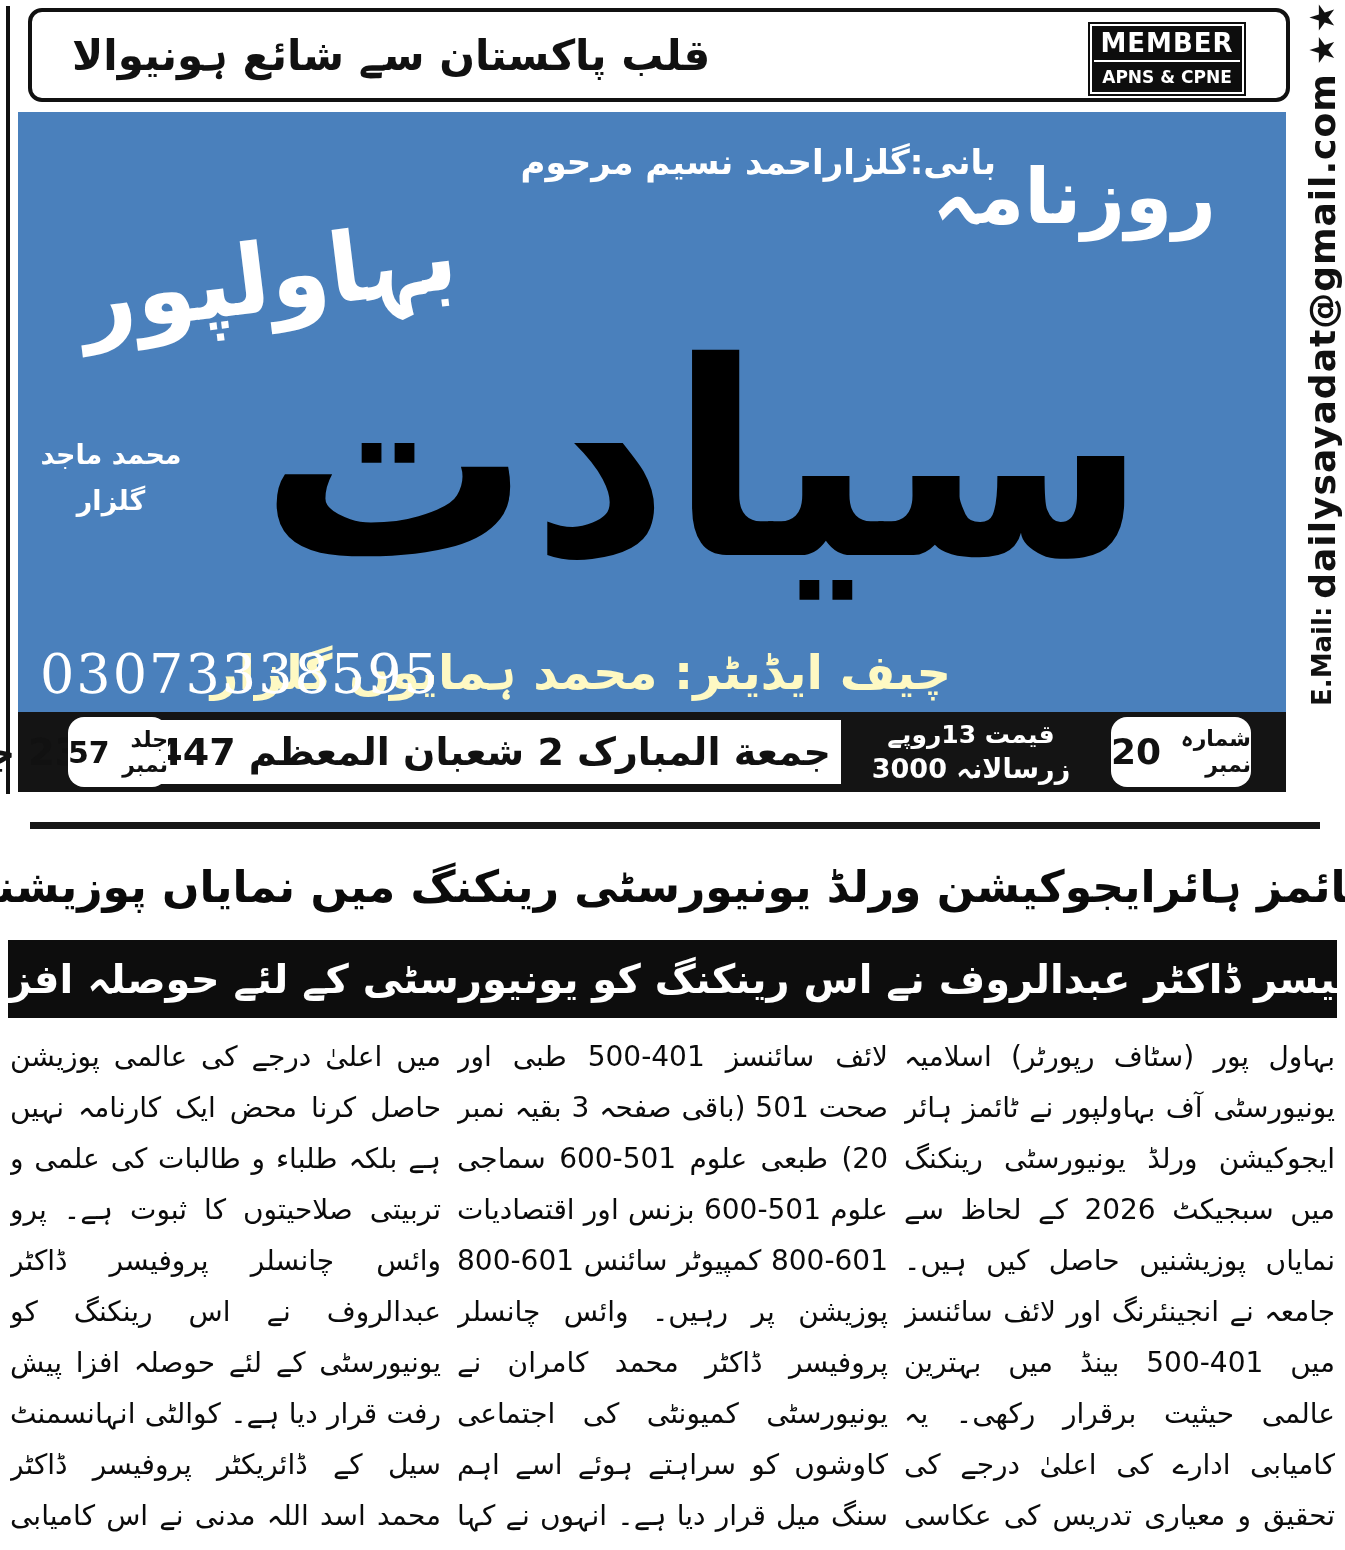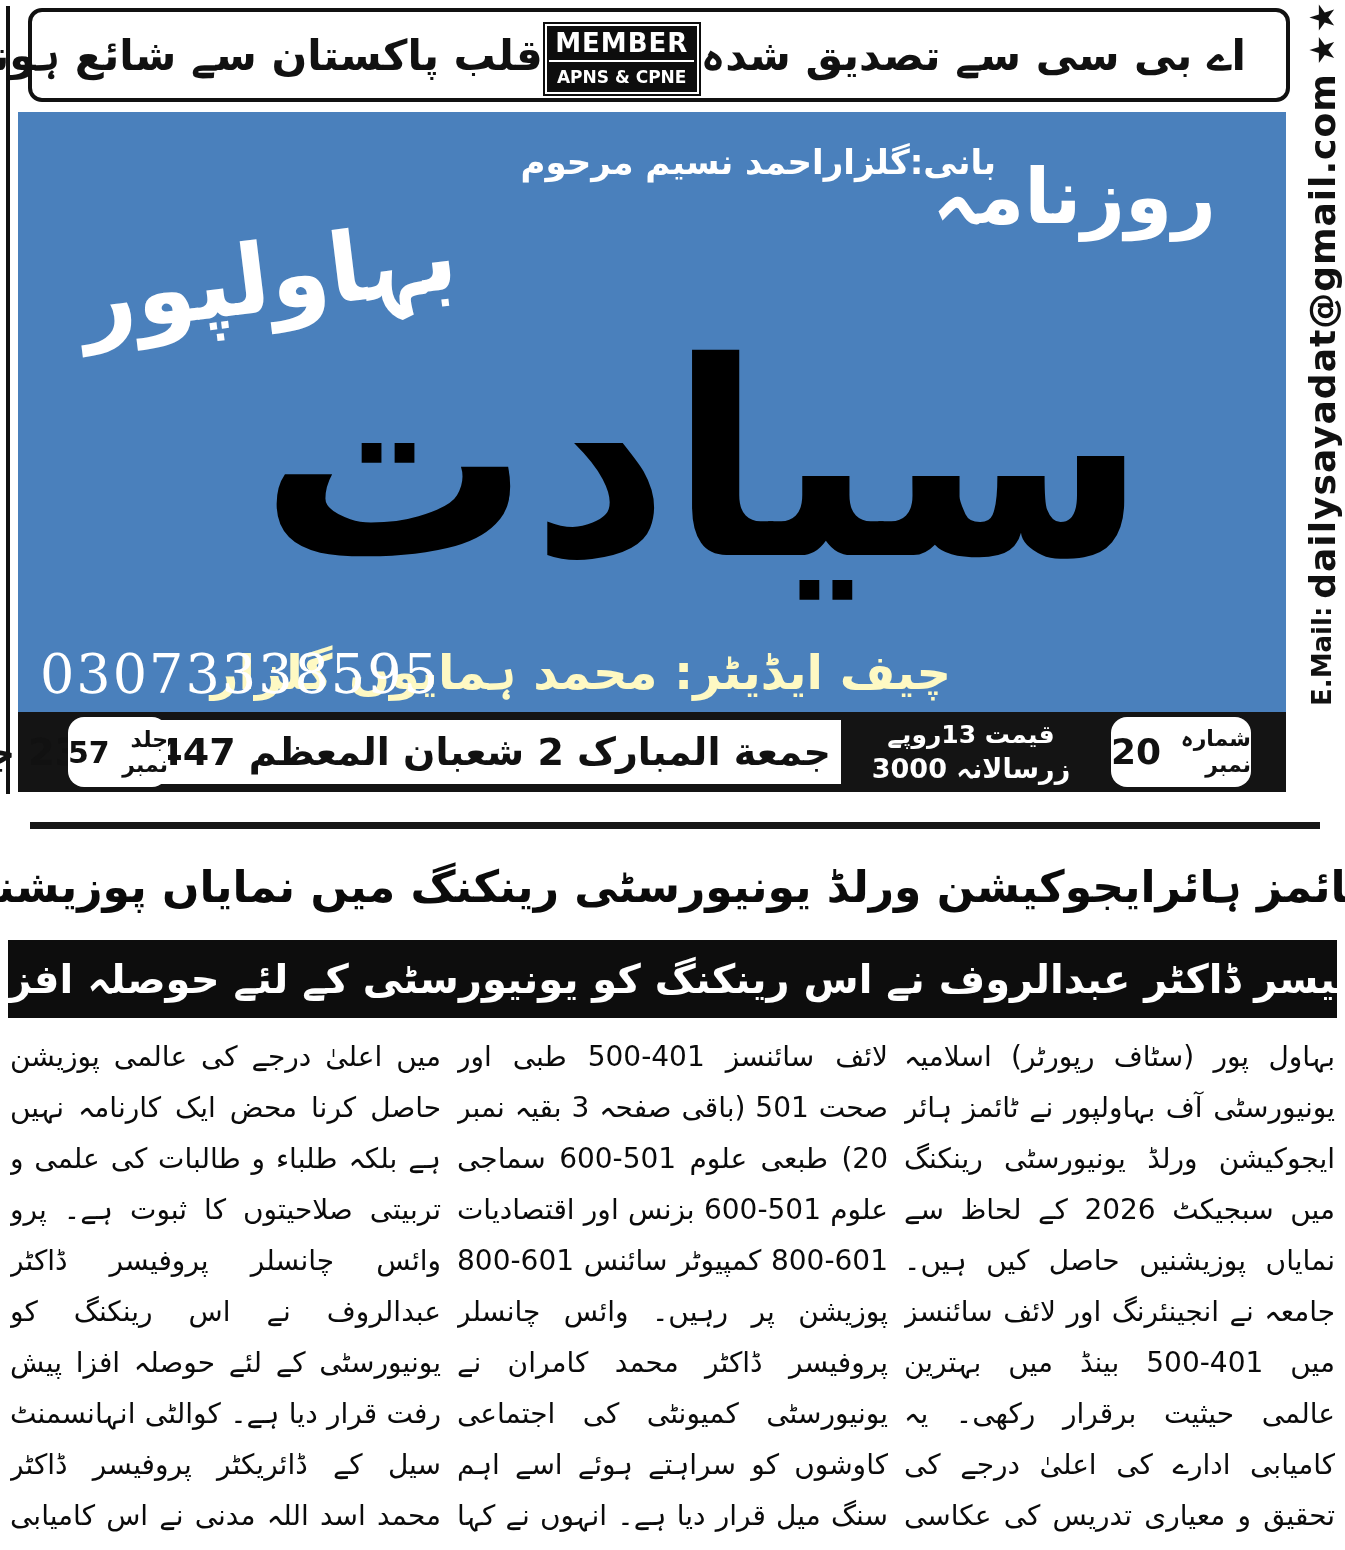--- a/index.html
+++ b/index.html
@@ -96,40 +96,40 @@
          text-align:justify; text-align-last:right; overflow:hidden; }
 </style>
 </head>
 <body>
 
 <div class="page">
 
   <div class="left-rule"></div>
 
   <div class="banner">
-    <div class="banner-text">اے بی سی سے تصدیق شدہ</div>
     <div class="member-badge">
       <div class="member-top">MEMBER</div>
       <div class="member-bottom">APNS &amp; CPNE</div>
     </div>
     <div class="banner-text">قلب پاکستان سے شائع ہونیوالا</div>
   </div>
 
   <div class="vertical-strip">
     <span class="email-label">E.Mail:</span>
     <span class="email-text">dailysayadat@gmail.com</span>
     <span class="stars">★★★★★</span>
   </div>
 
   <div class="masthead">
     <div class="mh-founder">بانی:گلزاراحمد نسیم مرحوم</div>
     <div class="mh-daily">روزنامہ</div>
     <div class="mh-city">بہاولپور</div>
     <div class="mh-title">سیادت</div>
     <div class="mh-exec">
+      <div>محمد ماجد گلزار</div>
     </div>
     <div class="mh-chief">چیف ایڈیٹر: محمد ہمایوں گلزار</div>
     <div class="mh-phone">03073338595</div>
   </div>
 
   <div class="info-bar">
     <div class="issue-box">
       <div class="issue-label">شمارہ نمبر</div>
       <div class="issue-num">20</div>
     </div>

